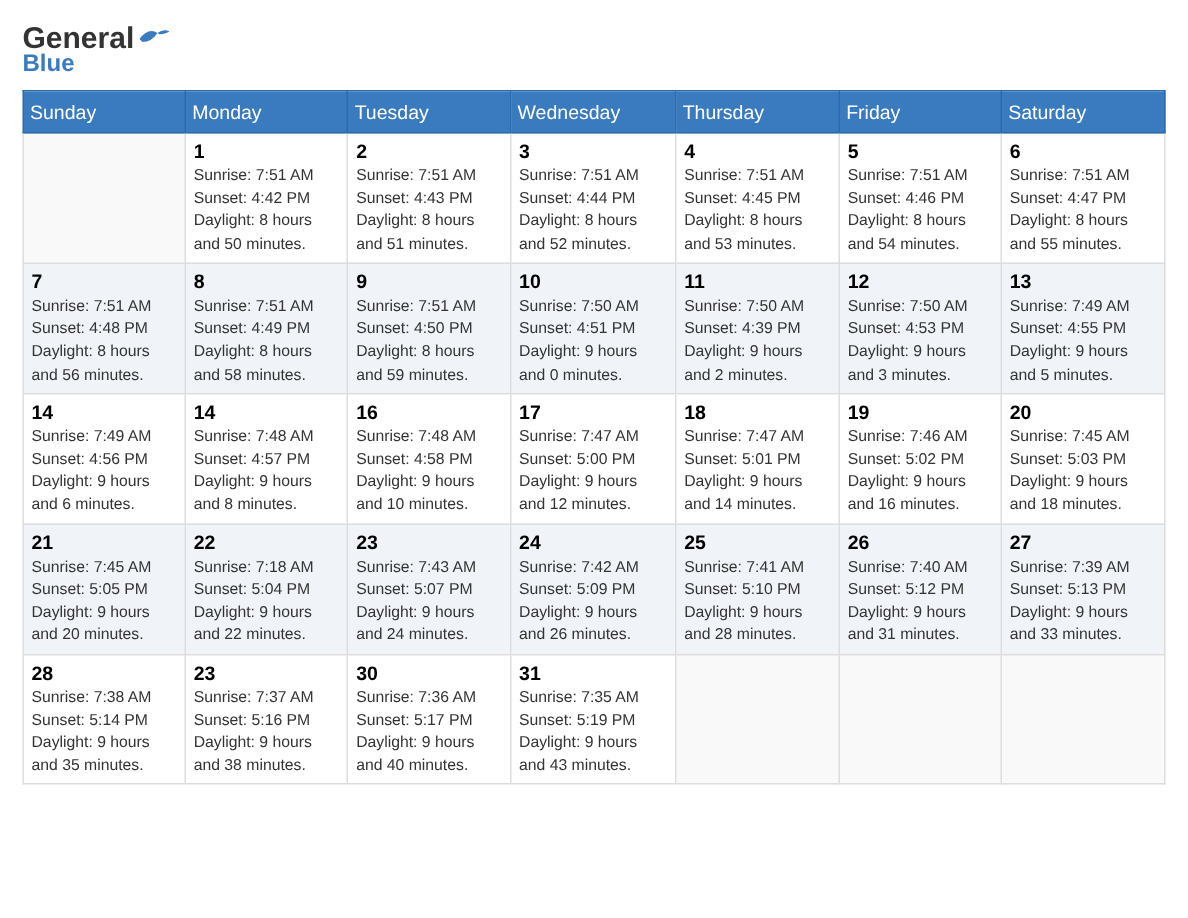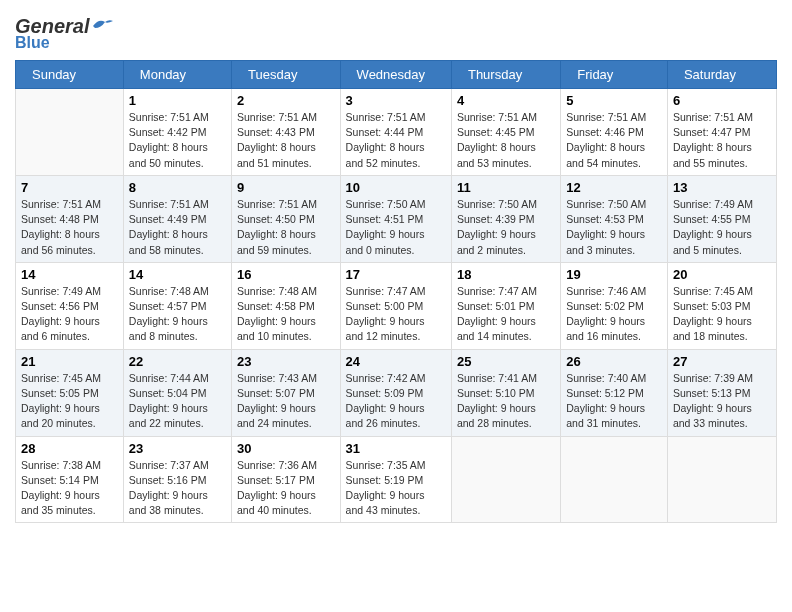--- a/index.html
+++ b/index.html
@@ -30,21 +30,21 @@
       text-align: right;
     }
     .calendar {
       width: 100%;
       border-collapse: collapse;
       font-size: 11px;
     }
     .calendar th {
       background: #3a7abf;
       color: #fff;
-      padding: 6px 16px;
+      padding: 6px 4px;
       text-align: left;
       font-size: 13px;
       font-weight: normal;
       border: 1px solid #2a6aaf;
     }
     .calendar td {
       border: 1px solid #ddd;
       vertical-align: top;
       padding: 4px 5px;
       width: 113px;
@@ -69,21 +69,21 @@
     tr:nth-child(even) td:not(.empty) { background: #f0f4f8; }
     tr:nth-child(odd) td.empty { background: #f9f9f9; }
     tr:nth-child(even) td.empty { background: #eaeef2; }
   </style>
 </head>
 <body>
 
 <div class="header-area">
   <div class="logo">
     <div class="logo-row">
-      <span style="font-size:20px;font-weight:bold;color:#333;font-style:italic;">General</span>
+      <span style="font-size:20px;font-weight:bold;color:#333;">General</span>
       <svg width="22" height="16" viewBox="0 0 22 16" style="margin-left:2px;margin-top:-2px;">
         <path d="M2,8 Q8,0 14,4 Q18,1 22,3 Q16,6 14,4 Q10,10 4,10 Z" fill="#3a7abf"></path>
       </svg>
     </div>
     <span style="font-size:16px;font-weight:bold;color:#3a7abf;margin-top:-4px;">Blue</span>
   </div>
   <div class="title-area">
     <div style="font-size:34px;font-weight:normal;color:#333;"></div>
     <div style="font-size:14px;color:#555;"></div>
   </div>
@@ -189,21 +189,21 @@
           <div class="day-info"><span>Sunrise: 7:45 AM</span><br><span>Sunset: 5:03 PM</span><br><span>Daylight: 9 hours</span><br><span>and 18 minutes.</span></div>
         </td>
       </tr>
       <tr>
         <td>
           <span class="day-num">21</span>
           <div class="day-info"><span>Sunrise: 7:45 AM</span><br><span>Sunset: 5:05 PM</span><br><span>Daylight: 9 hours</span><br><span>and 20 minutes.</span></div>
         </td>
         <td>
           <span class="day-num">22</span>
-          <div class="day-info"><span>Sunrise: 7:44 AM</span><br><span>Sunset: 5:04 PM</span><br><span>Daylight: 9 hours</span><br><span>and 22 minutes.</span></div>
+          <div class="day-info"><span>Sunrise: 7:18 AM</span><br><span>Sunset: 5:04 PM</span><br><span>Daylight: 9 hours</span><br><span>and 22 minutes.</span></div>
         </td>
         <td>
           <span class="day-num">23</span>
           <div class="day-info"><span>Sunrise: 7:43 AM</span><br><span>Sunset: 5:07 PM</span><br><span>Daylight: 9 hours</span><br><span>and 24 minutes.</span></div>
         </td>
         <td>
           <span class="day-num">24</span>
           <div class="day-info"><span>Sunrise: 7:42 AM</span><br><span>Sunset: 5:09 PM</span><br><span>Daylight: 9 hours</span><br><span>and 26 minutes.</span></div>
         </td>
         <td>

